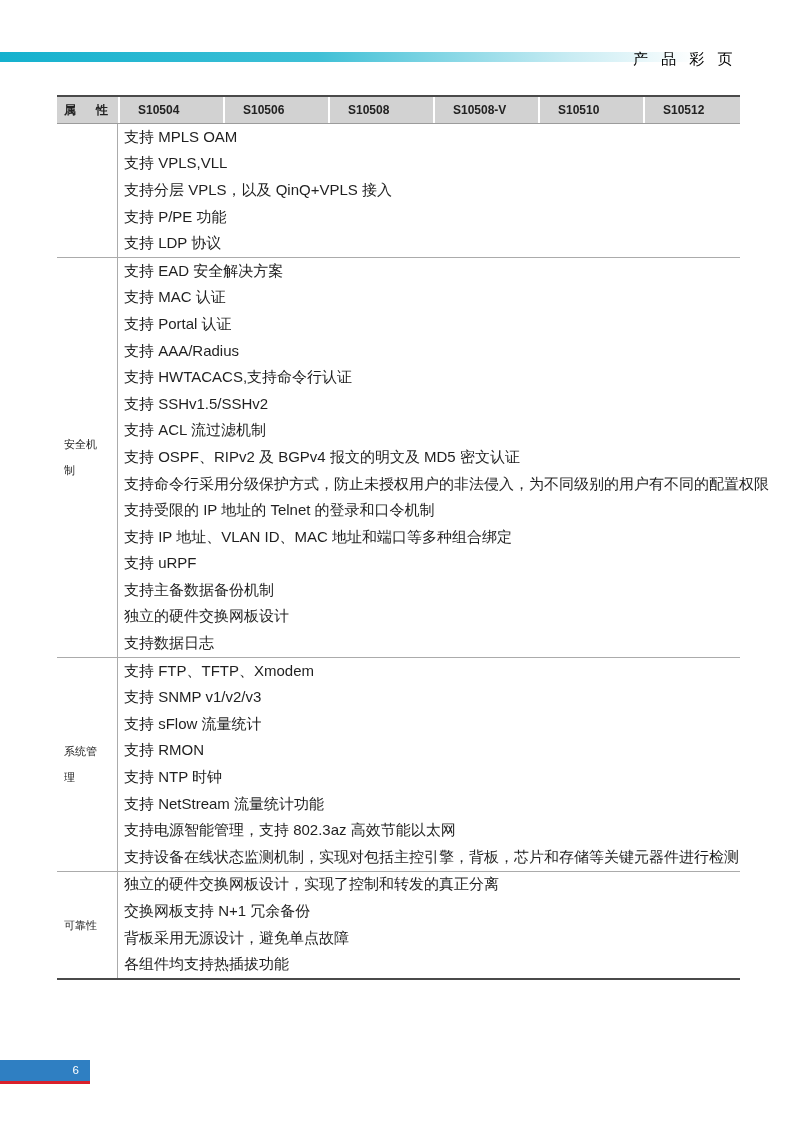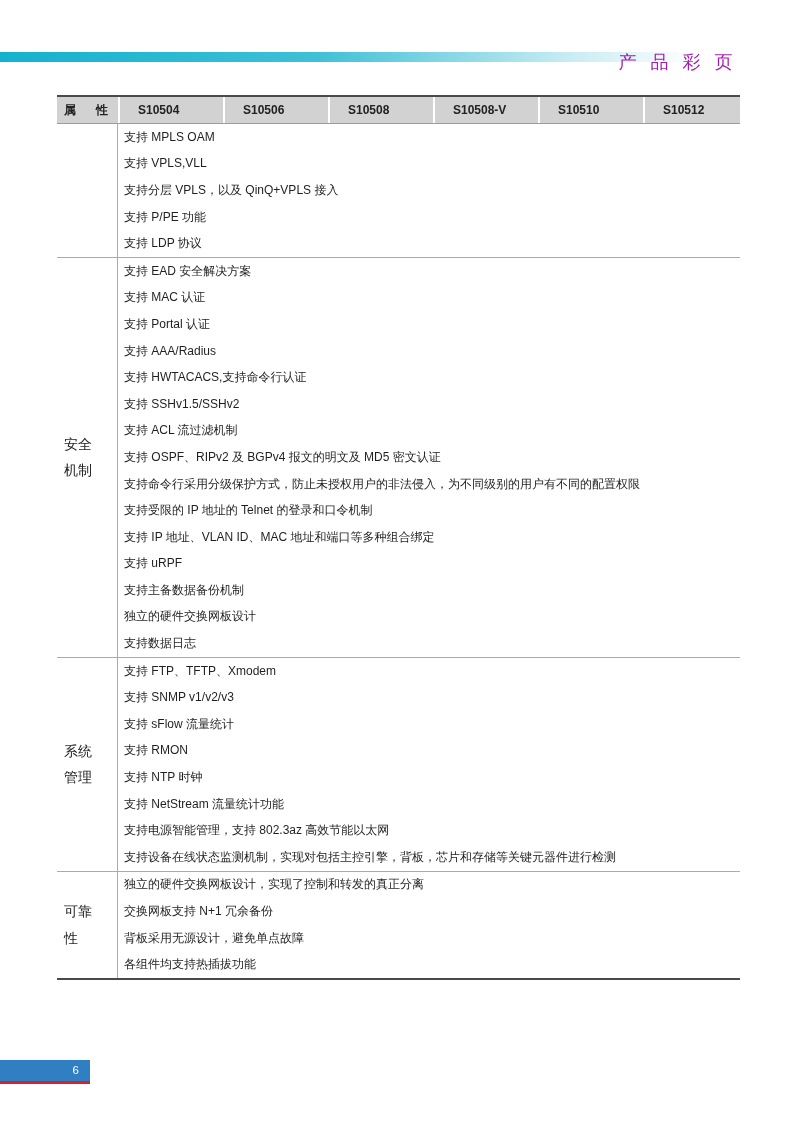--- a/index.html
+++ b/index.html
@@ -26,23 +26,23 @@
     background: linear-gradient(to right,
       var(--top-bar-cyan, #14b1ce) 0%,
       #3fc0d6 40%,
       #c9ecf3 72%,
       #ffffff 88%);
   }
   .page-title {
     position: absolute;
     top: 50px;
     right: 56px;
-    font-size: 18px;
+    font-size: 15px;
     letter-spacing: 4.5px;
-    color: #a21caf;
+    color: #000000;
     white-space: nowrap;
   }
 
   
   .spec-table {
     position: absolute;
     left: 57px;
     top: 95px;
     width: 683px;
     border-top: 2px solid #4a4a4a;
@@ -81,32 +81,32 @@
   .cat-cell {
     border-right: 1px solid #ababab;
     display: flex;
     align-items: center;
     padding-left: 7px;
     box-sizing: border-box;
   }
   .cat-label {
     display: inline-block;
     width: 40px;
-    font-size: 14px;
+    font-size: 11px;
     line-height: 26.6px;
     color: #1f1f1f;
     word-break: break-all;
   }
   .content-cell { padding: 0; }
   .feature-row {
     height: 26.6px;
     display: flex;
     align-items: center;
     padding-left: 6px;
-    font-size: 12px;
+    font-size: 15px;
     color: #1f1f1f;
     white-space: nowrap;
     overflow: hidden;
   }
 
   
   .footer-bar {
     position: absolute;
     left: 0;
     top: 1060px;

